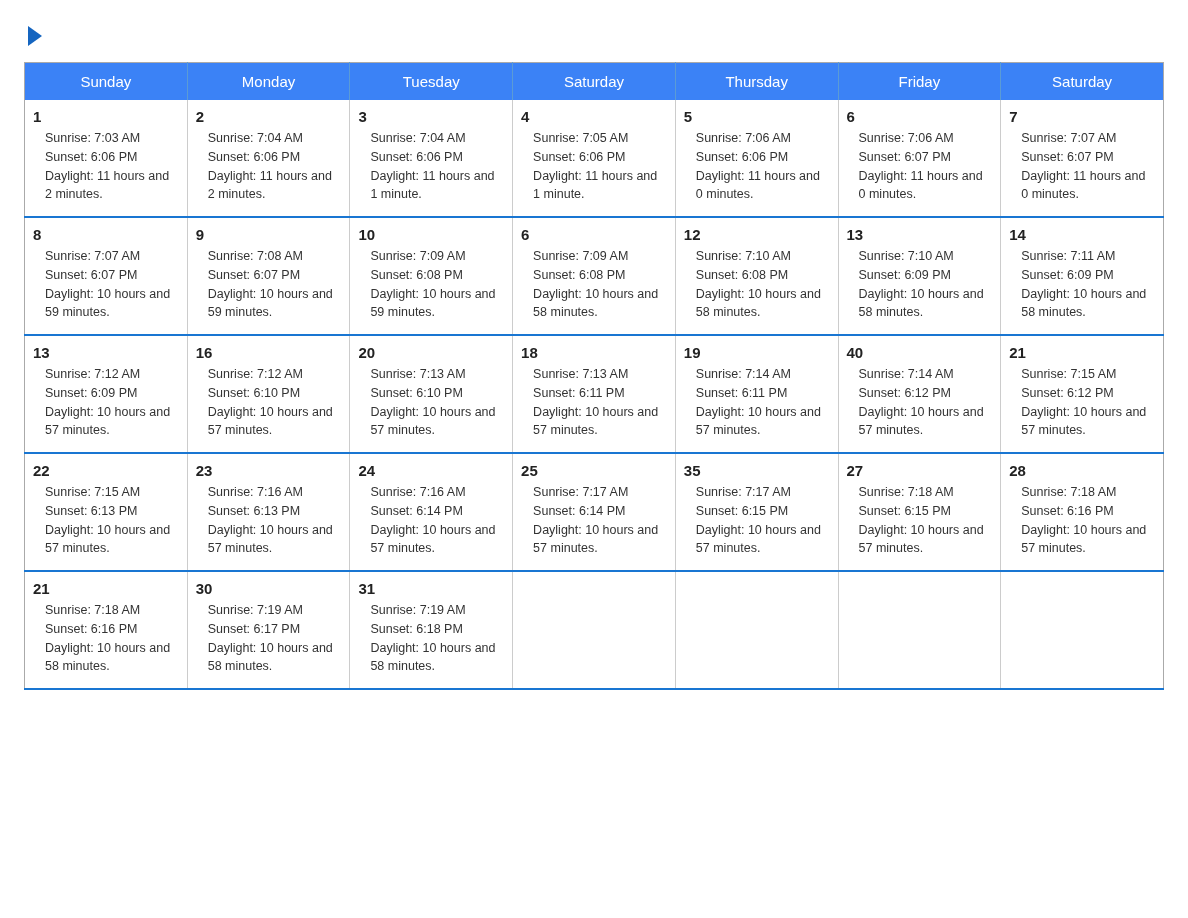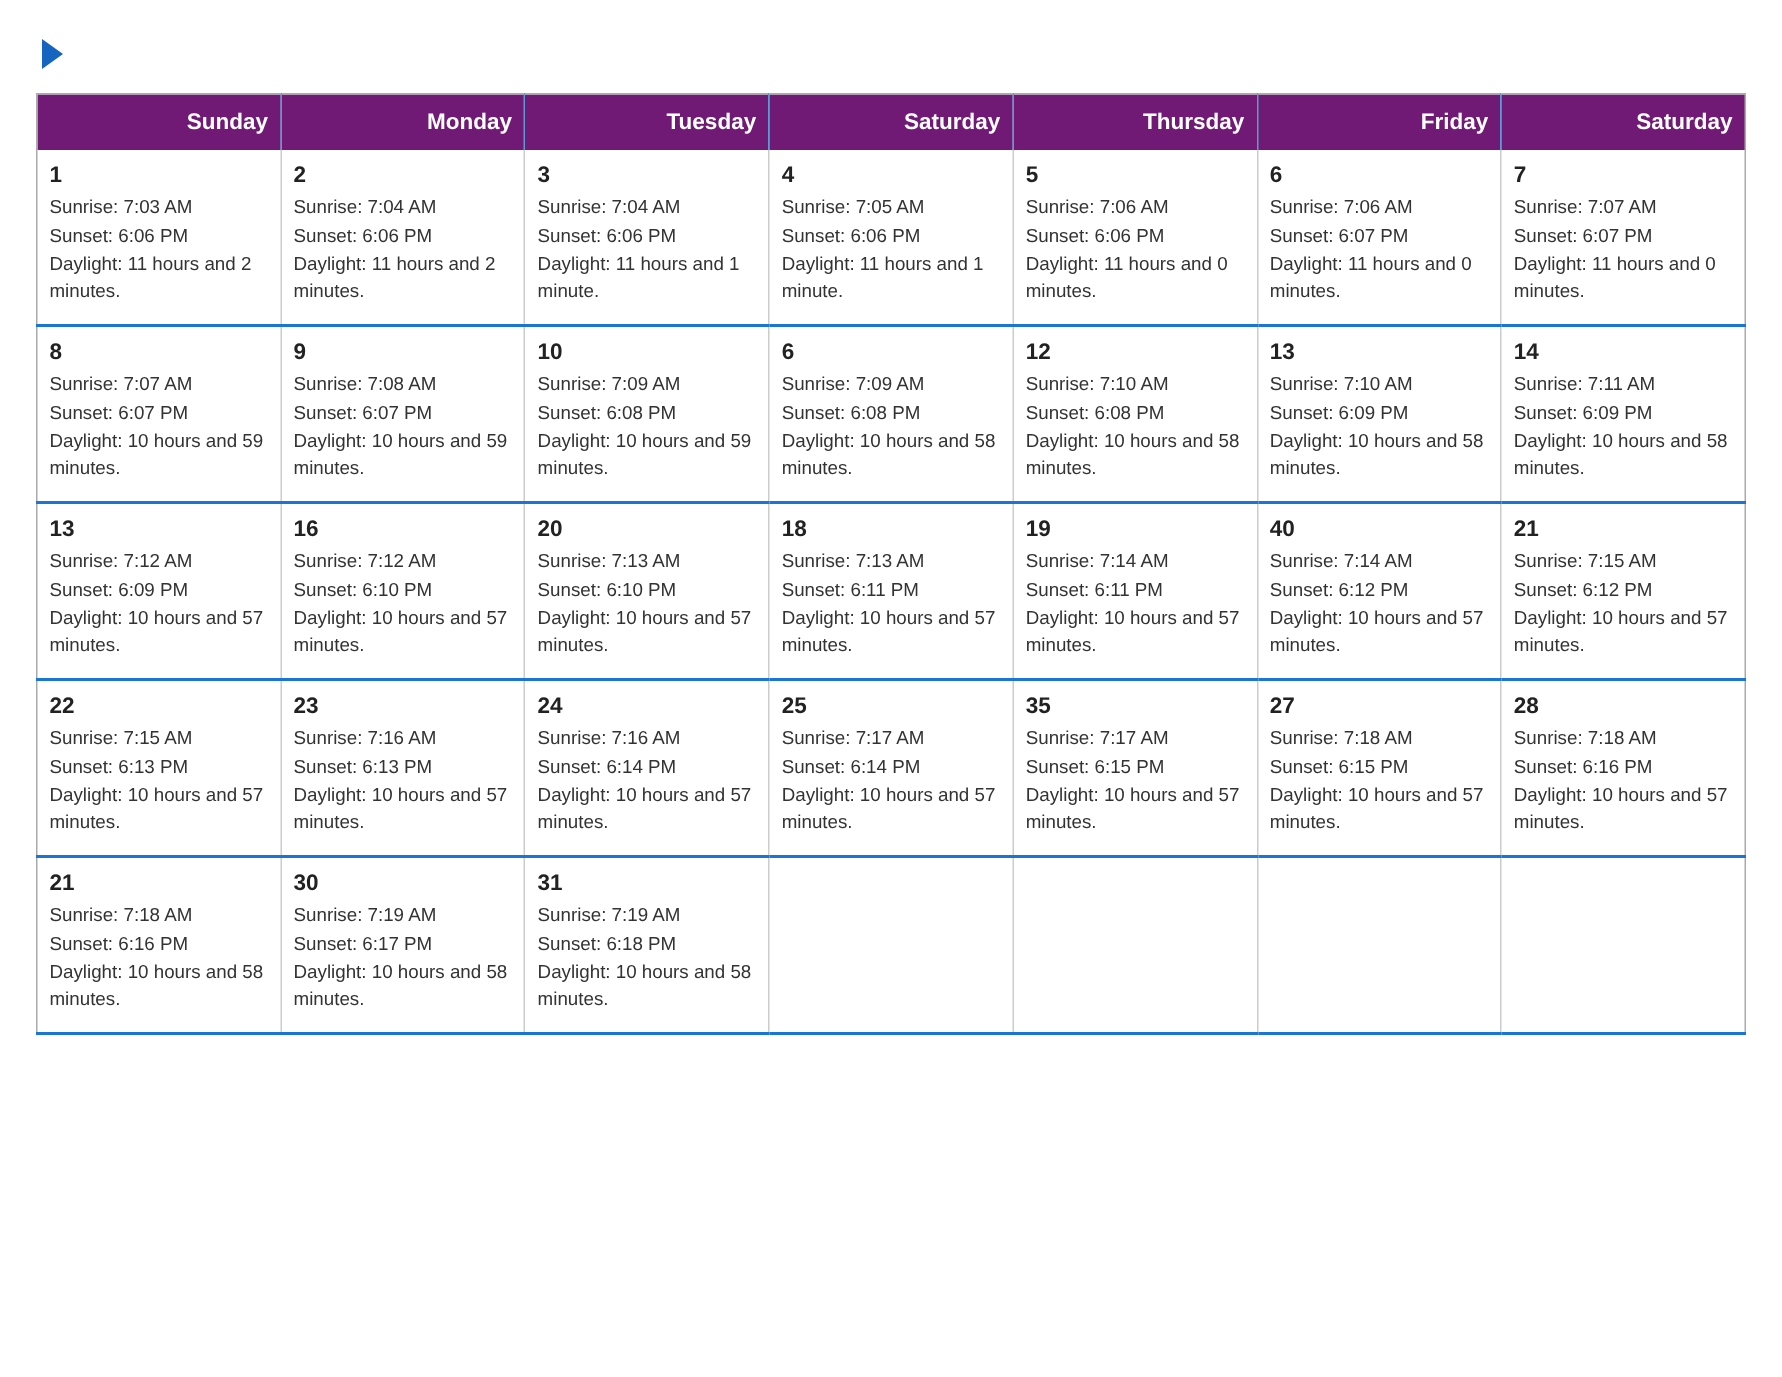--- a/index.html
+++ b/index.html
@@ -56,26 +56,26 @@
       font-size: 22px;
       color: #555;
       margin-top: 4px;
     }
     table {
       width: 100%;
       border-collapse: collapse;
       border: 1px solid #aaa;
     }
     thead tr th {
-      background-color: #701a75;
+      background-color: #3b82f6;
       color: #fff;
       font-size: 15px;
-      font-weight: bold;
+      font-weight: normal;
       padding: 10px 8px;
-      text-align: right;
+      text-align: center;
       border-right: 1px solid #5b9bd5;
     }
     thead tr th:last-child {
       border-right: none;
     }
     tbody tr td {
       vertical-align: top;
       padding: 8px 8px 12px 8px;
       border-right: 1px solid #ccc;
       border-bottom: 2px solid #1976d2;
@@ -90,20 +90,21 @@
     .day-number {
       font-size: 15px;
       font-weight: bold;
       margin-bottom: 4px;
       color: #222;
     }
     .day-info {
       font-size: 12.5px;
       line-height: 1.5;
       color: #333;
+      margin-left: 12px;
     }
     .empty-cell {
       background: #fff;
     }
   </style>
 </head>
 <body>
 
 <div class="header">
   <div class="logo-container">

